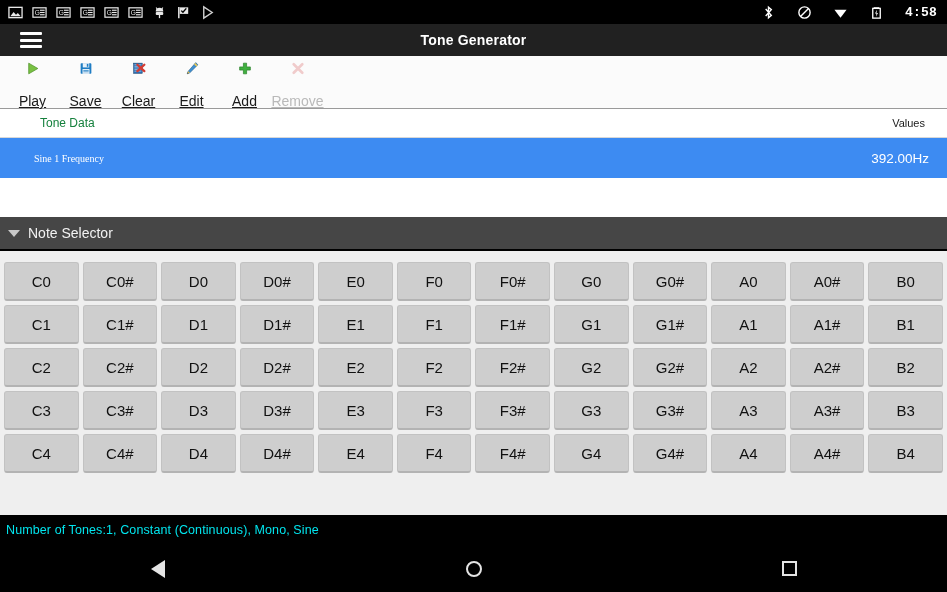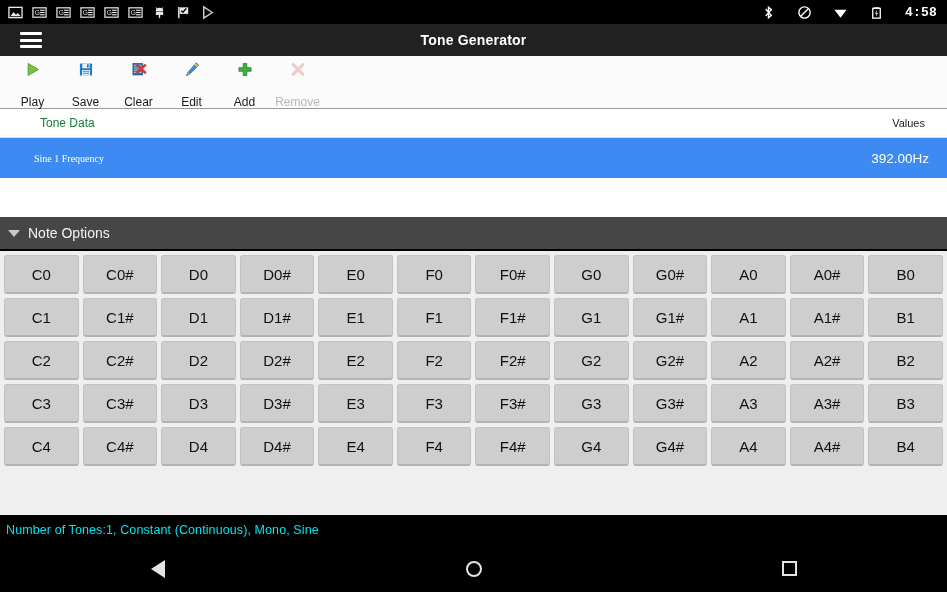--- a/index.html
+++ b/index.html
@@ -45,21 +45,21 @@
     background: #fbfbfb; border-bottom: 1px solid #9a9a9a;
     display: flex; align-items: flex-start; padding-left: 6px;
   }
   .tool {
     width: 53px; height: 52px; display: flex; flex-direction: column;
     align-items: center; justify-content: flex-start; padding-top: 5px;
     cursor: pointer;
   }
   .tool .glyph { width: 30px; height: 28px; display: block; }
   .tool .tlabel {
-    font-size: 12px; color: #1a1a1a; margin-top: 18px; line-height: 1;
+    font-size: 14px; color: #1a1a1a; margin-top: 18px; line-height: 1; text-decoration: underline;
   }
   .tool.disabled .tlabel { color: #b9b9b9; }
   .tool.wide { width: 62px; gap: 44px; }
 
   
   .table {
     position: absolute; top: 109px; left: 0; width: 947px; height: 108px;
     background: #fff;
   }
   .thead {
@@ -86,21 +86,21 @@
     border-left: 6px solid transparent; border-right: 6px solid transparent;
     border-top: 7px solid #c9c9c9;
   }
   .section-title { margin-left: 8px; color: #f2f2f2; font-size: 14px; }
 
   
   .grid-wrap {
     position: absolute; top: 251px; left: 0; width: 947px; height: 264px;
     background: #efefef; overflow: hidden;
   }
-  .grid { display: flex; flex-direction: column; padding: 4px 4px 0 4px; }
+  .grid { display: flex; flex-direction: column; padding: 11px 4px 0 4px; }
   .grow { display: flex; gap: 4px; margin-bottom: 4px; }
   .note-btn {
     flex: 1 1 0; height: 39px; background: #cecece;
     border: 1px solid #c2c2c2; border-bottom: 2px solid #b3b3b3;
     border-radius: 3px;
     display: flex; align-items: center; justify-content: center;
     font-size: 15px; color: #111; cursor: pointer;
   }
 
   
@@ -306,21 +306,21 @@
       <div class="th-right">Values</div>
     </div>
     <div class="trow">
       <div class="td-left">Sine 1 Frequency</div>
       <div class="td-right">392.00Hz</div>
     </div>
   </div>
 
   <div class="section-head">
     <div class="caret"></div>
-    <div class="section-title">Note Options</div>
+    <div class="section-title">Note Selector</div>
   </div>
 
   <div class="grid-wrap">
     <div class="grid">
 
       <div class="grow">
         <div class="note-btn">C0</div>
         <div class="note-btn">C0#</div>
         <div class="note-btn">D0</div>
         <div class="note-btn">D0#</div>

